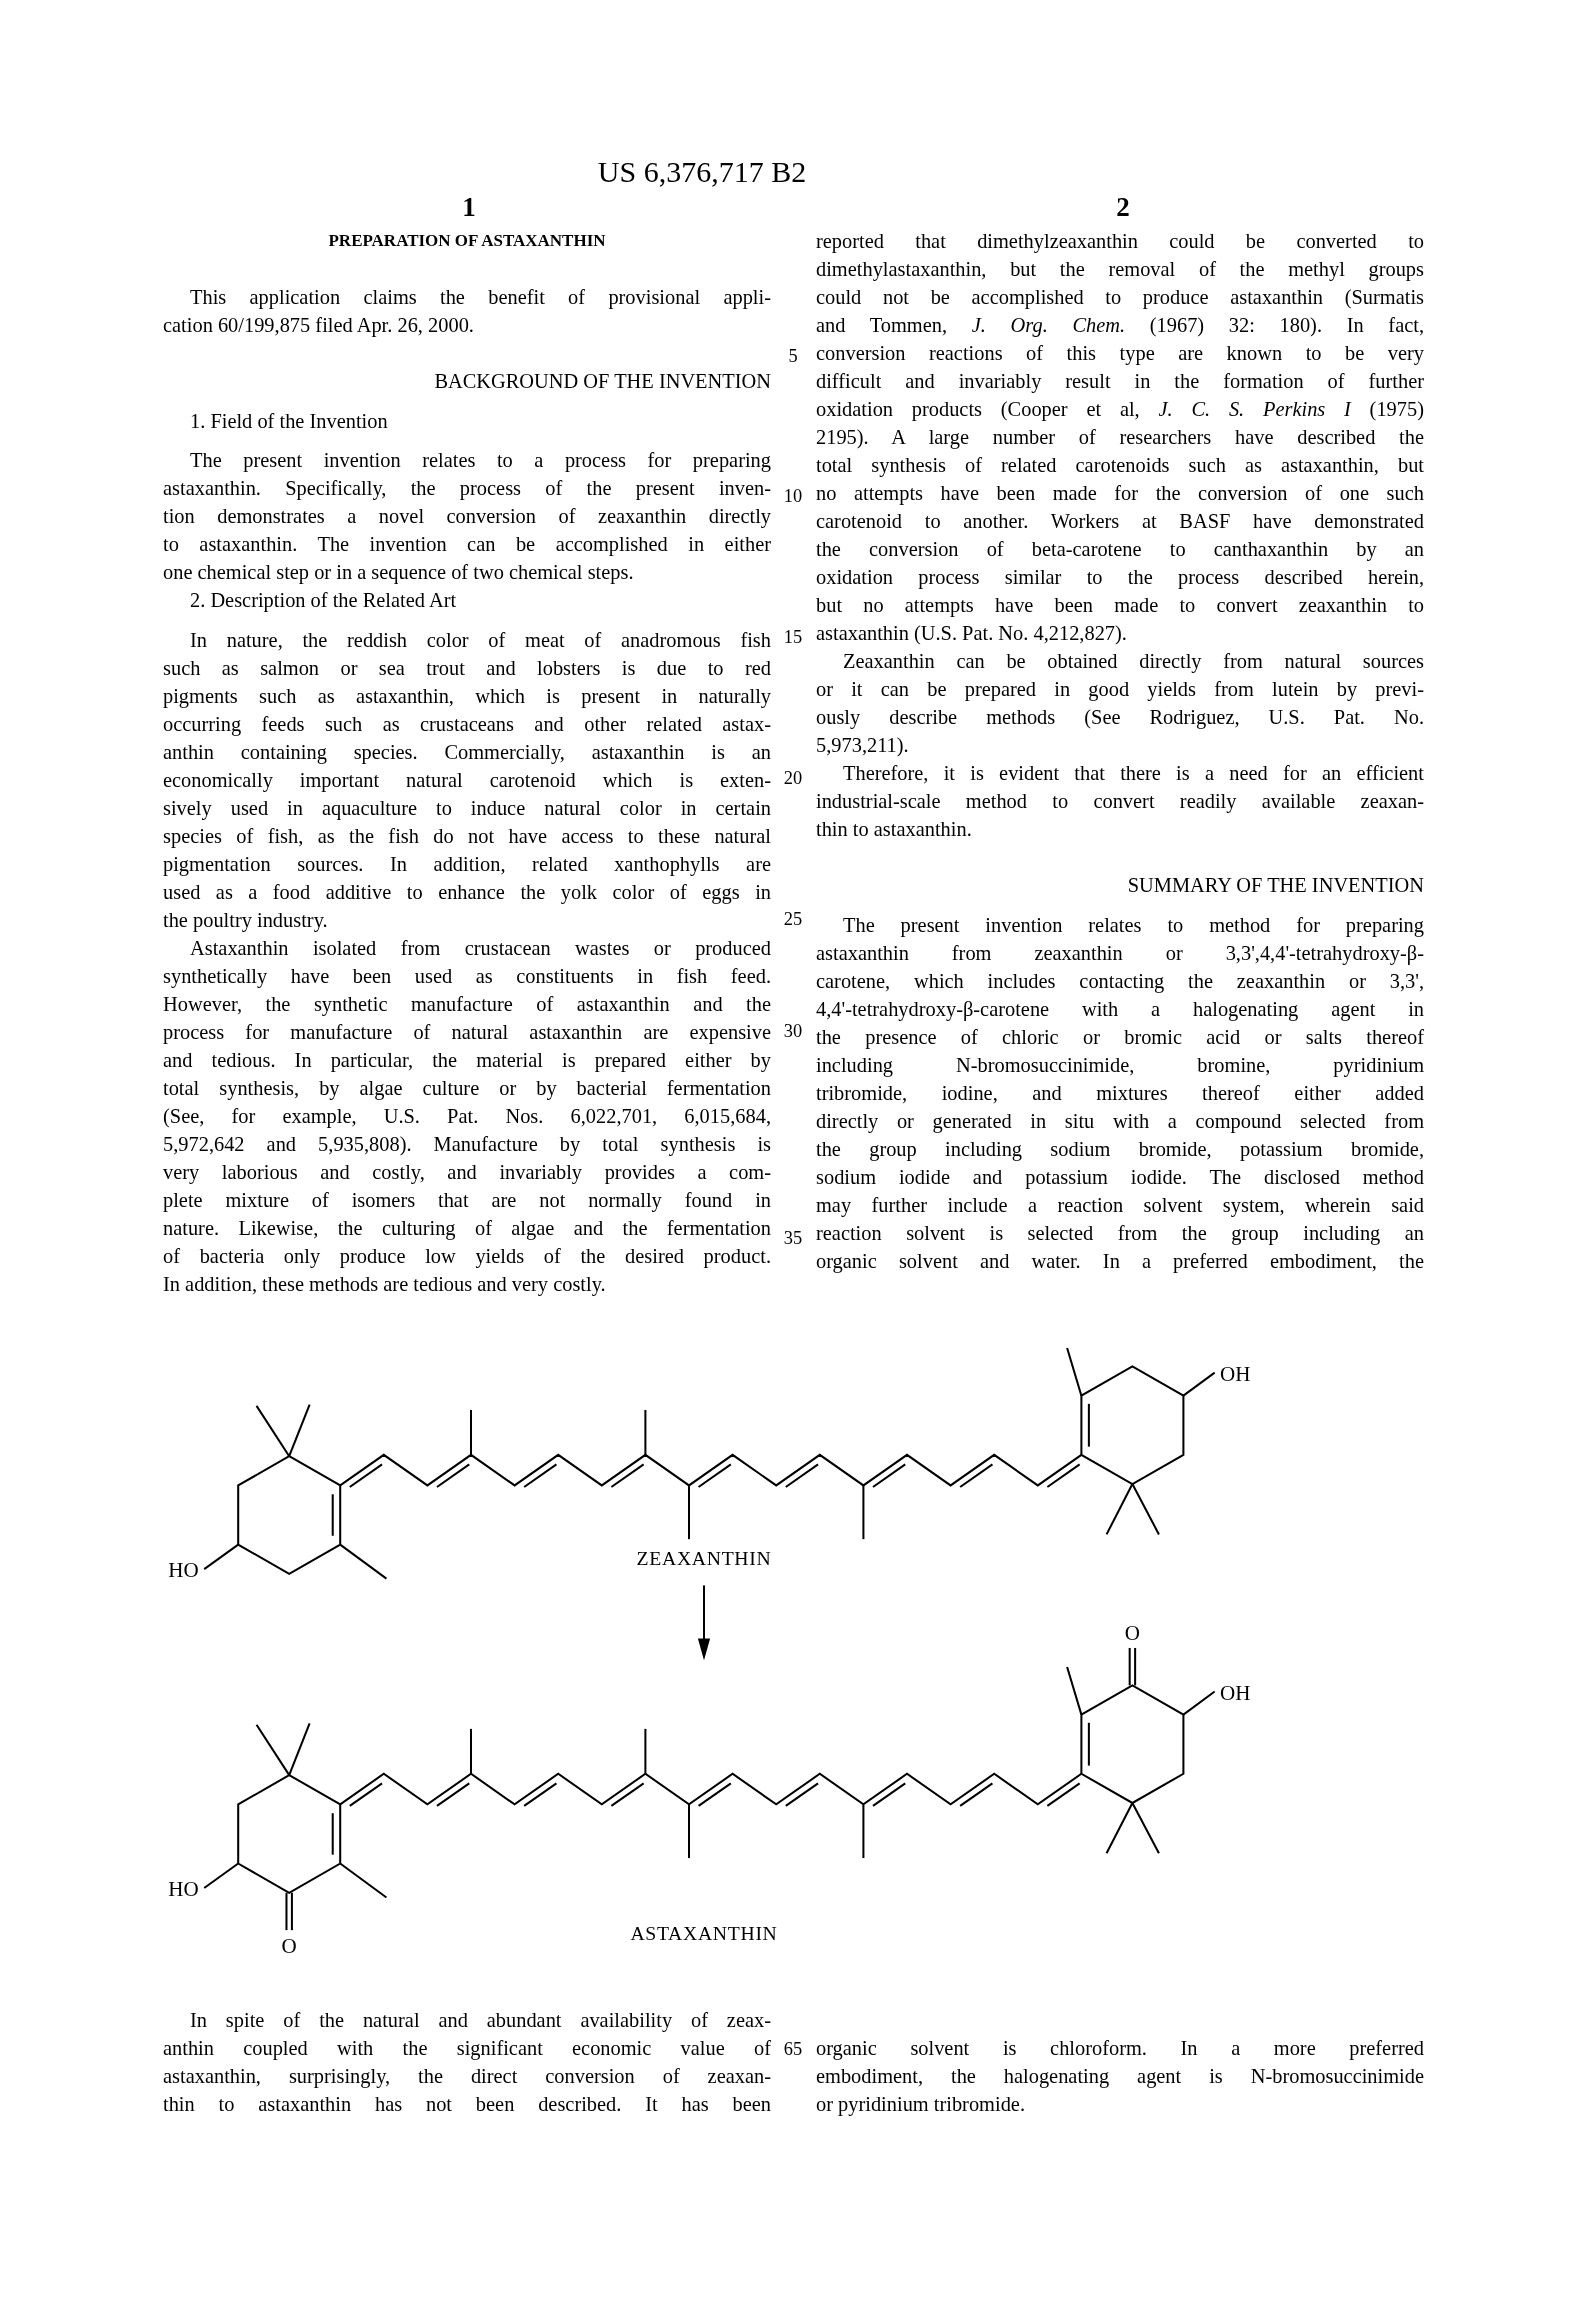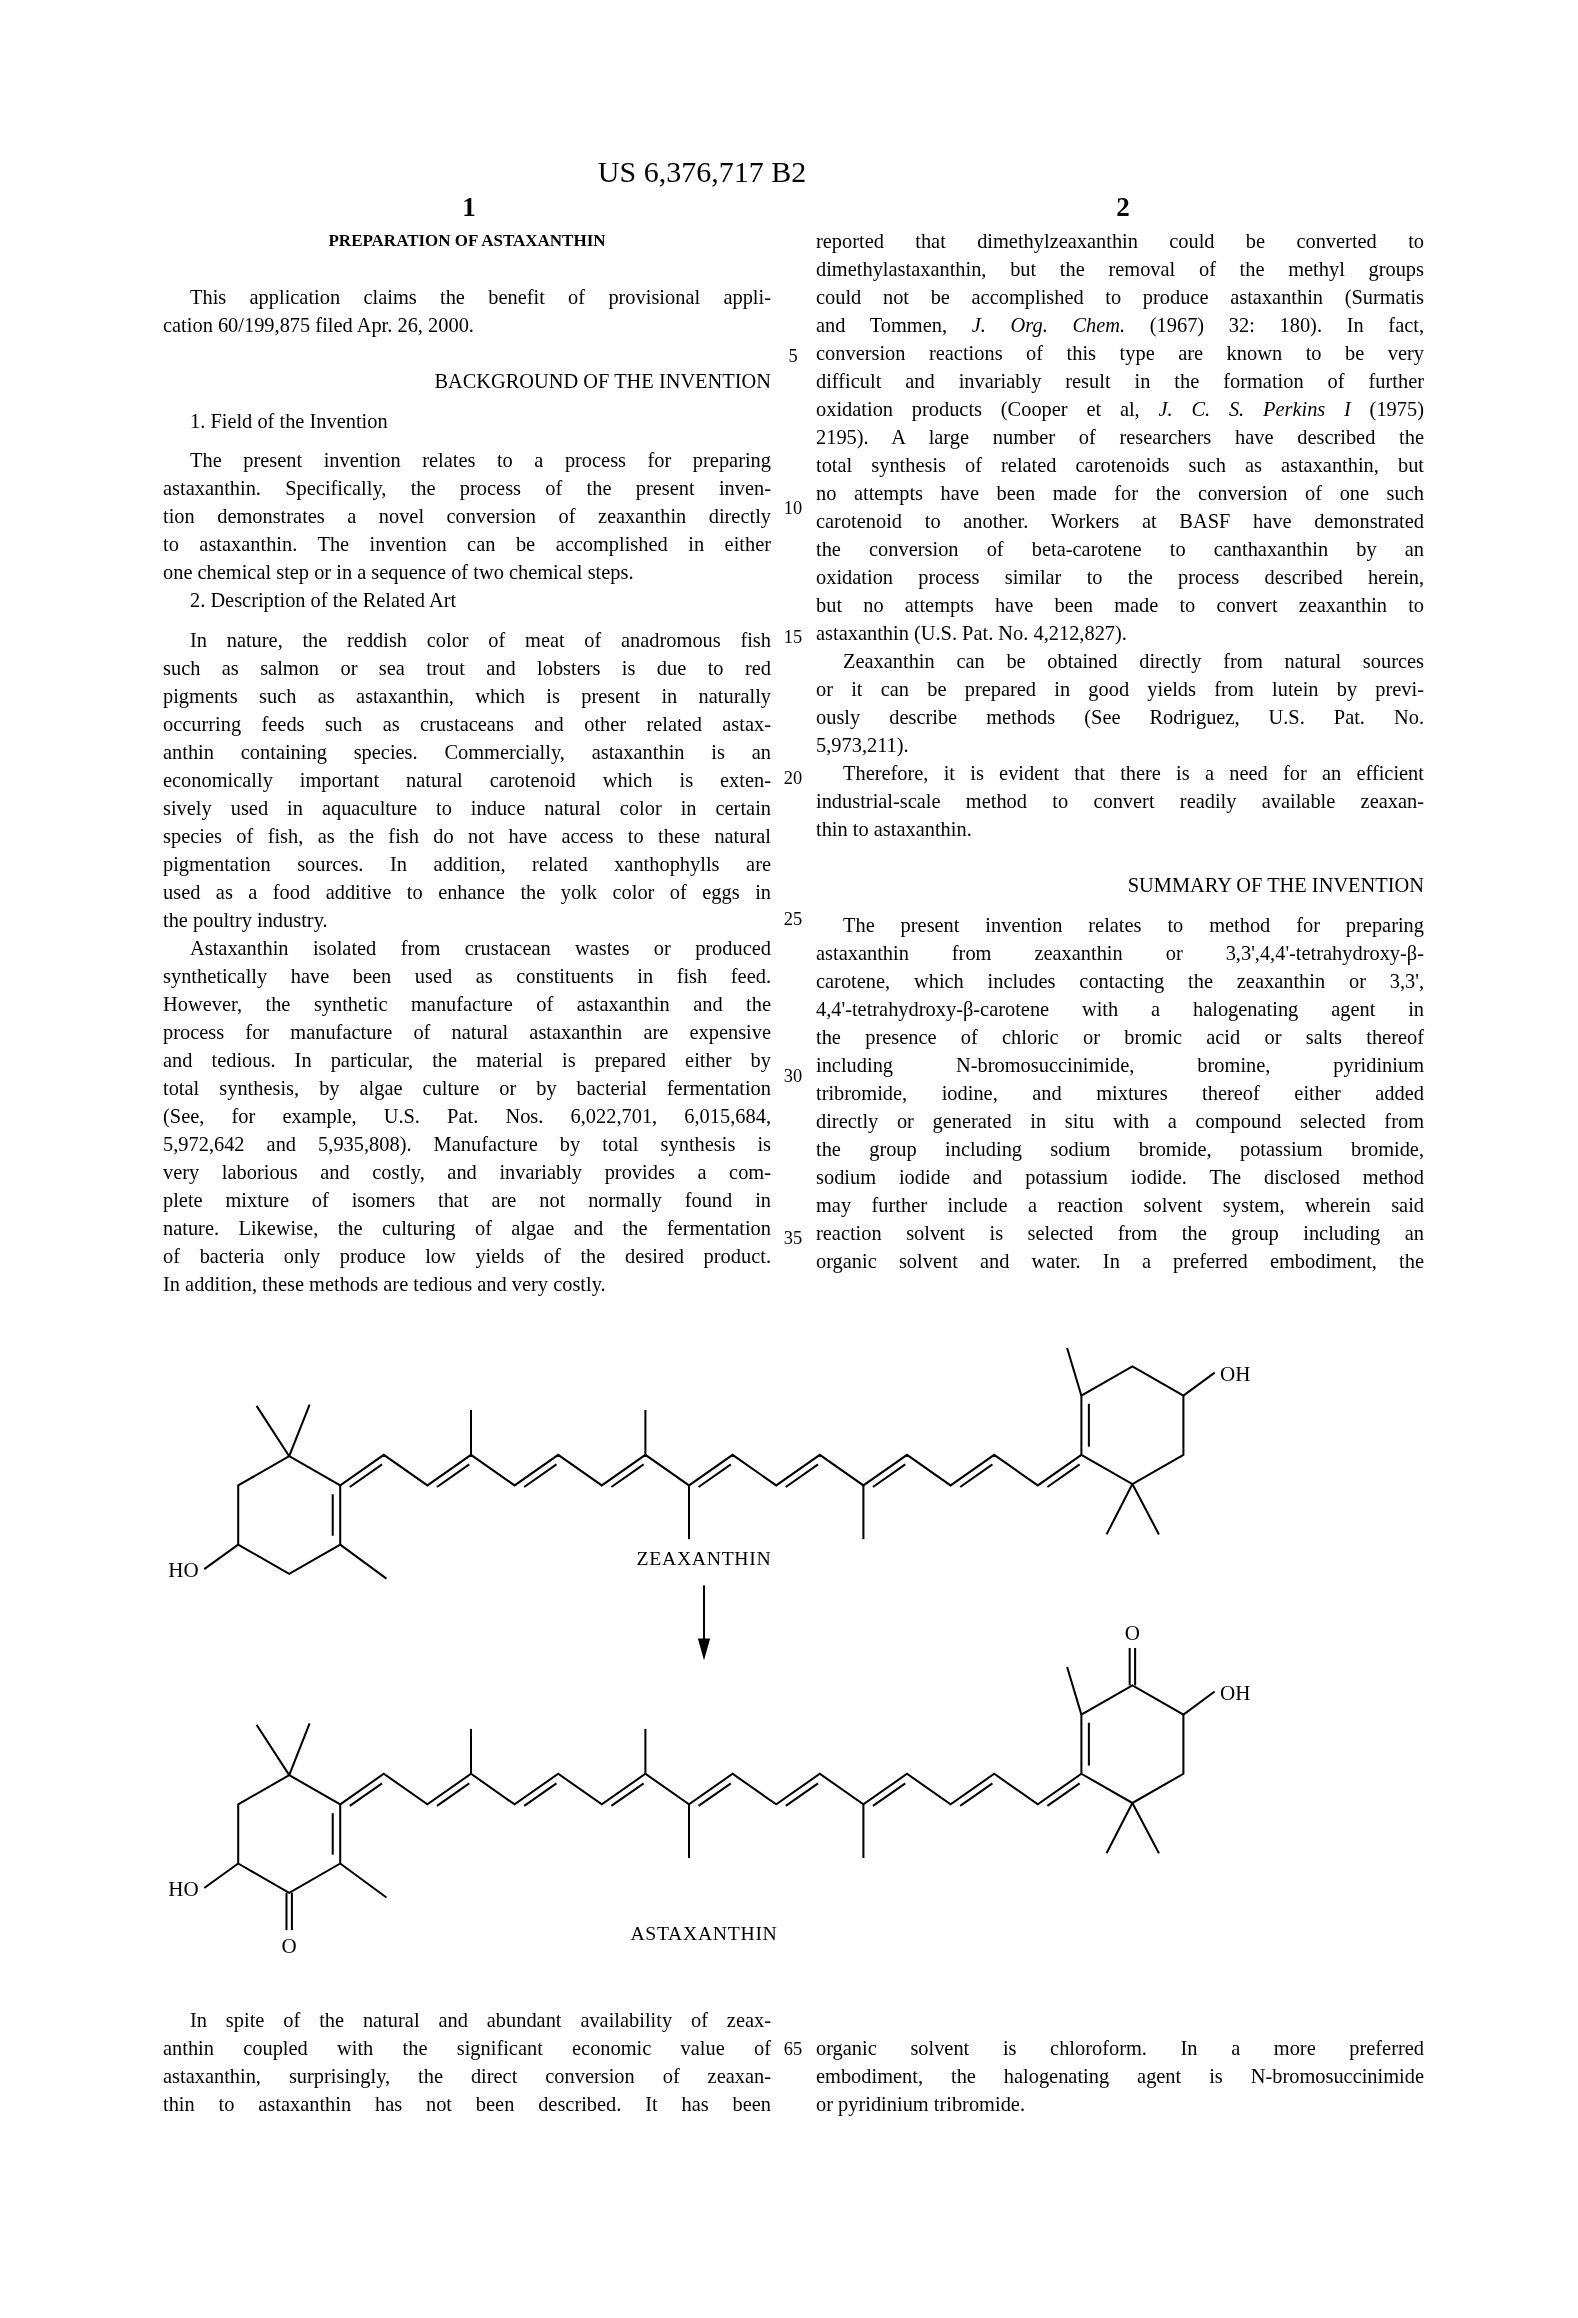--- a/index.html
+++ b/index.html
@@ -138,25 +138,25 @@
   <div class="col col-right-bottom">
       <div>
         <div class="line">organic solvent is chloroform. In a more preferred</div>
         <div class="line">embodiment, the halogenating agent is N-bromosuccinimide</div>
         <div class="line last">or pyridinium tribromide.</div>
       </div>
     </div>
 
   <div id="gutter">
       <div class="gutter-num" style="top: 342px;">5</div>
-      <div class="gutter-num" style="top: 494px; font-family: Liberation Serif, serif;">10</div>
+      <div class="gutter-num" style="top: 482px; font-family: Liberation Serif, serif;">10</div>
       <div class="gutter-num" style="top: 623px;">15</div>
       <div class="gutter-num" style="top: 764px;">20</div>
       <div class="gutter-num" style="top: 905px;">25</div>
-      <div class="gutter-num" style="top: 1062px;">30</div>
+      <div class="gutter-num" style="top: 1017px;">30</div>
       <div class="gutter-num" style="top: 1189px; margin-top: 35px;">35</div>
       <div class="gutter-num" style="top: 2035px;">65</div>
     </div>
 
   <svg id="figure" width="1578" height="680" viewBox="0 1950 2320 1000" style="position:absolute;left:0;top:1327px;">
     <g id="zeax-group">
         <path d="M425 2140 L 500 2183 L 500 2270 L 425 2313 L 350 2270 L 350 2183 Z" fill="none" stroke="#000" stroke-width="3"></path>
         <line x1="489" y1="2196" x2="489" y2="2257" stroke="#000" stroke-width="3"></line>
         <line x1="425" y1="2140" x2="377" y2="2066" stroke="#000" stroke-width="3"></line>
         <line x1="425" y1="2140" x2="455" y2="2064" stroke="#000" stroke-width="3"></line>

